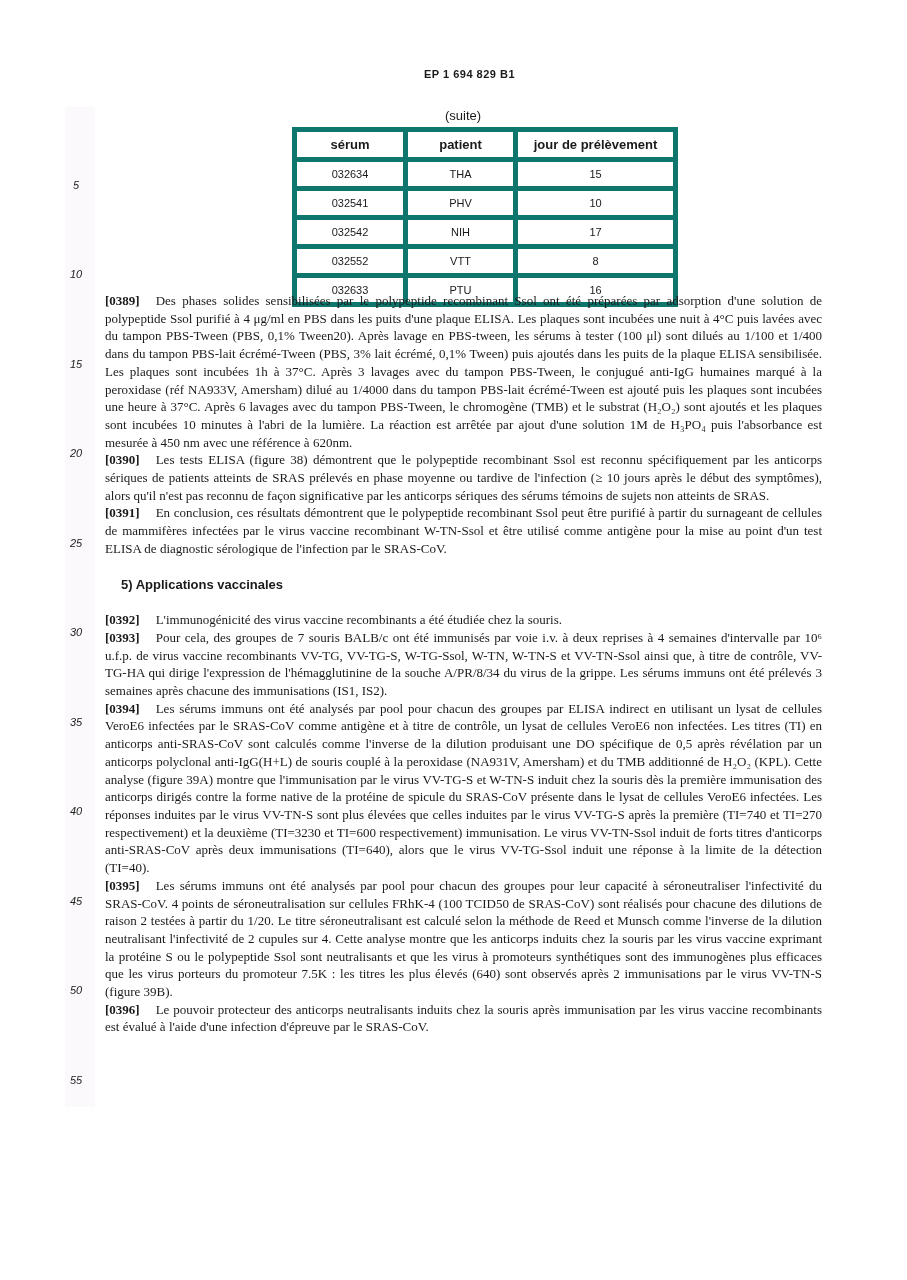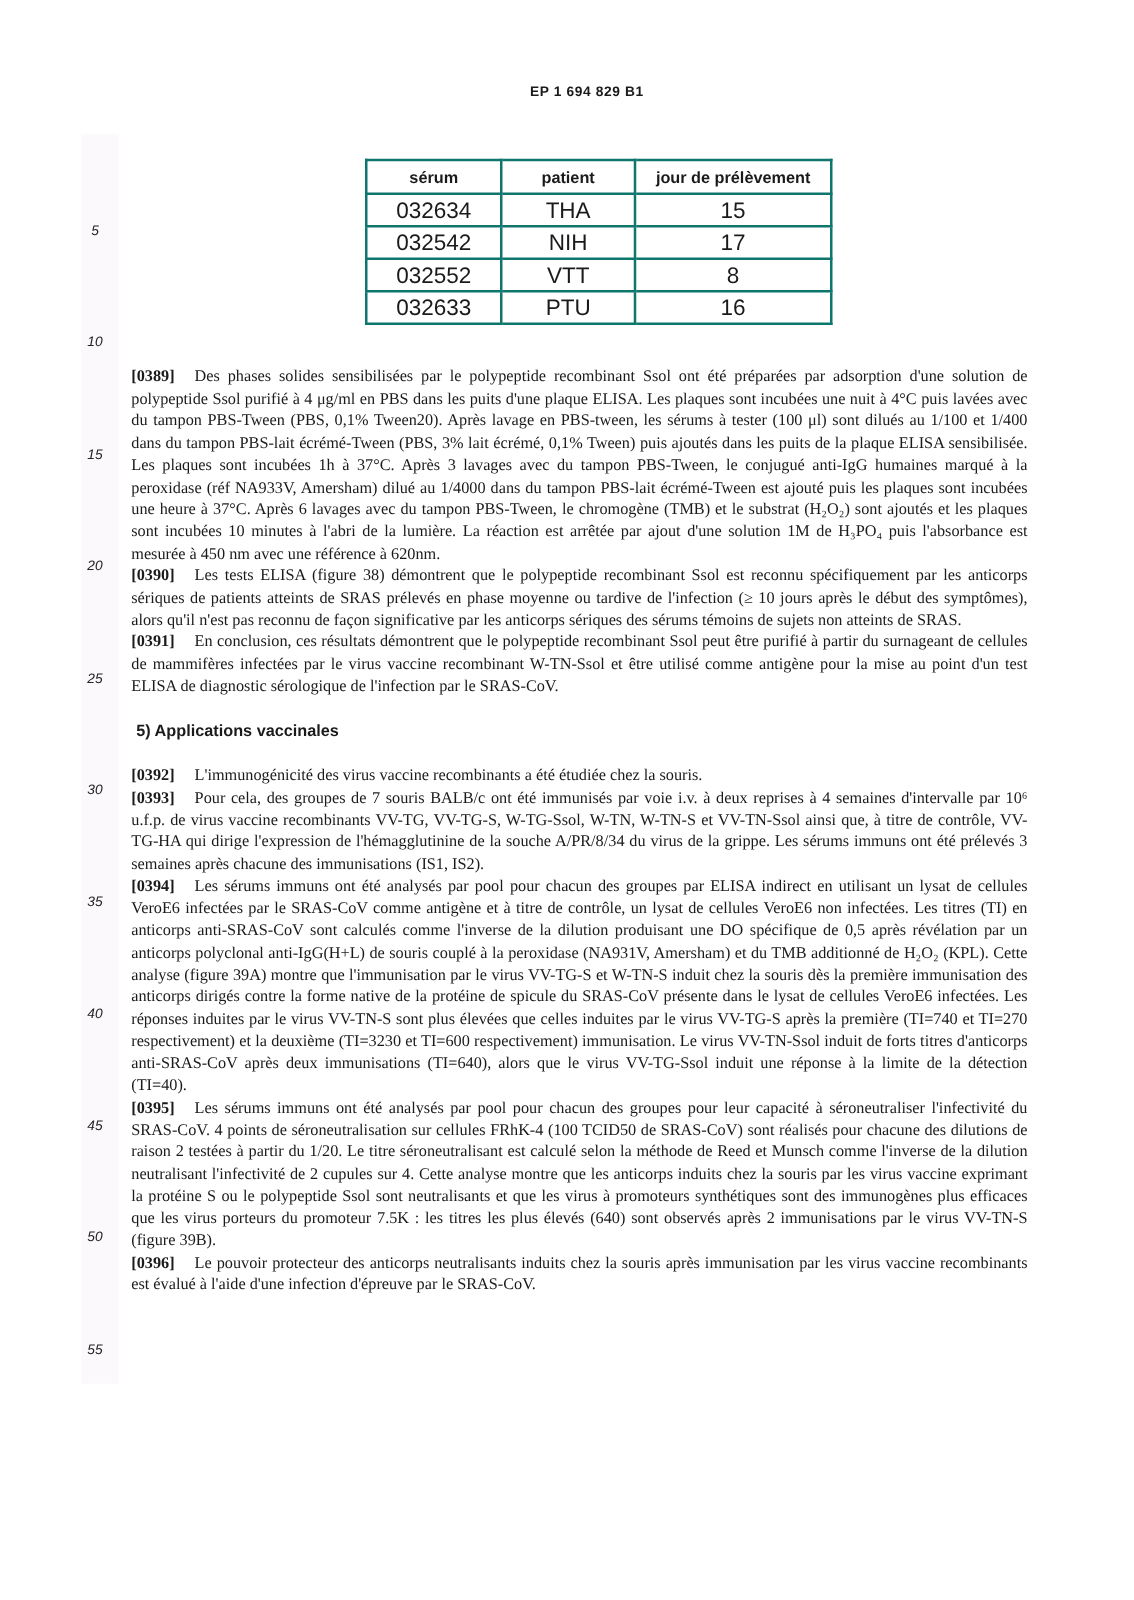--- a/index.html
+++ b/index.html
@@ -4,55 +4,61 @@
 <style>
   html,body{margin:0;padding:0;background:#ffffff;}
   .page{
     position:relative;width:907px;height:1280px;background:#ffffff;
     font-family:"Liberation Sans","DejaVu Sans",sans-serif;color:#1a1a1a;overflow:hidden;
   }
   .margin-strip{position:absolute;left:65px;top:107px;width:30px;height:1000px;background:#fbf9fb;}
   .title{position:absolute;left:0;top:68px;width:100%;text-align:center;font-size:11px;font-weight:bold;letter-spacing:.5px;margin-left:16px;}
   .suite{position:absolute;left:292px;top:108px;width:342px;text-align:center;font-size:13px;}
   table.serum{position:absolute;left:292px;top:127px;border-collapse:collapse;table-layout:fixed;}
-  table.serum th,table.serum td{border:2px solid #0f766e;text-align:center;vertical-align:middle;padding:0 4px;}
+  table.serum th,table.serum td{border:5px solid #0f766e;text-align:center;vertical-align:middle;padding:0 4px;}
   table.serum th{font-size:13px;font-weight:bold;height:25px;}
-  table.serum td{font-size:18px;height:24px;}
+  table.serum td{font-size:11px;height:24px;}
   .c1{width:98px}.c2{width:97px}.c3{width:147px}
   .margin-numbers span{position:absolute;left:62px;width:28px;text-align:center;font-size:11px;font-style:italic;color:#222;}
   .body-text{position:absolute;left:105px;top:292px;width:717px;font-size:13px;line-height:17.7px;text-align:justify;}
   .body-text p{margin:0;font-family:Liberation Serif, serif;}
-  .body-text h3{font-size:13px;font-weight:bold;margin:18px 4px;text-align:left;}
+  .body-text h3{font-size:13px;font-weight:bold;margin:18px 16px;text-align:left;}
   .tag-gap{display:inline-block;width:16px;}
   b.ptag{font-weight:bold;}
   .page-number{position:absolute;left:0;top:1218px;width:100%;text-align:center;font-size:13px;font-weight:bold;}
 </style>
 </head>
 <body>
 
 <div class="page">
 
   <div class="margin-strip"></div>
 
   <div class="title">EP 1 694 829 B1</div>
 
+  <div class="suite">(suite)</div>
 
   <table class="serum">
     <thead>
       <tr>
         <th class="c1">sérum</th>
         <th class="c2">patient</th>
         <th class="c3">jour de prélèvement</th>
       </tr>
     </thead>
     <tbody>
       <tr>
         <td>032634</td>
         <td>THA</td>
         <td>15</td>
+      </tr>
+      <tr>
+        <td>032541</td>
+        <td>PHV</td>
+        <td>10</td>
       </tr>
       <tr>
         <td>032542</td>
         <td>NIH</td>
         <td>17</td>
       </tr>
       <tr>
         <td>032552</td>
         <td>VTT</td>
         <td>8</td>

